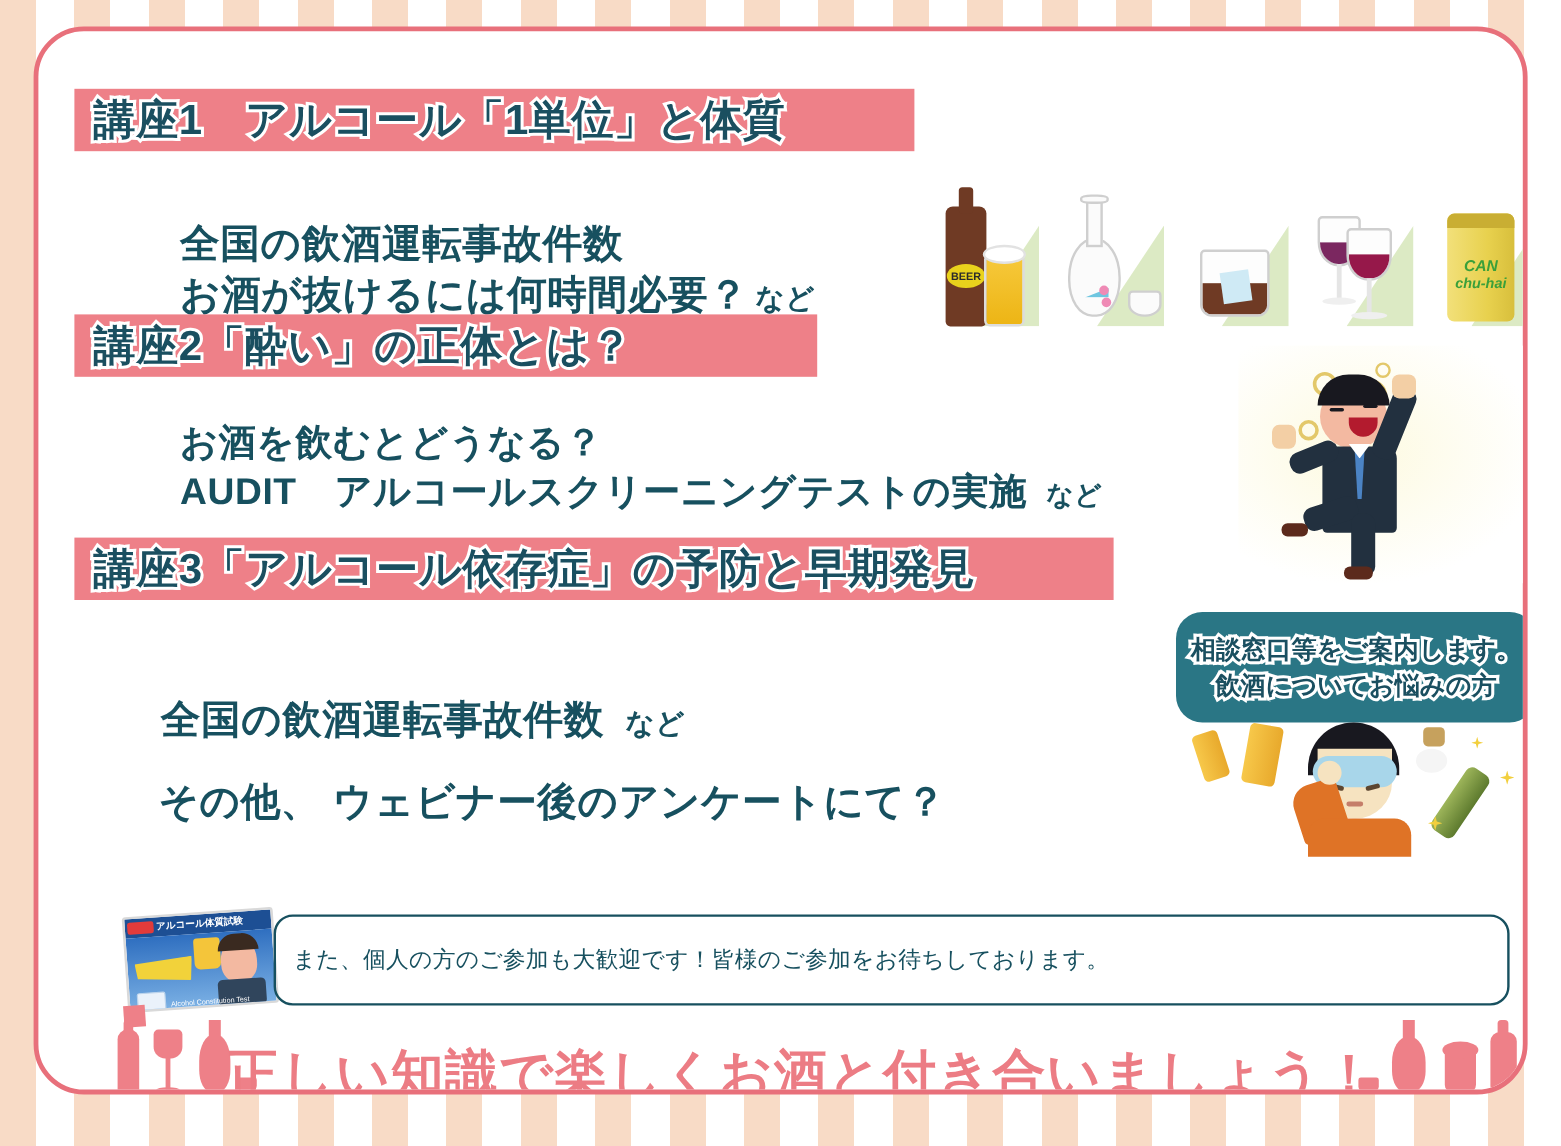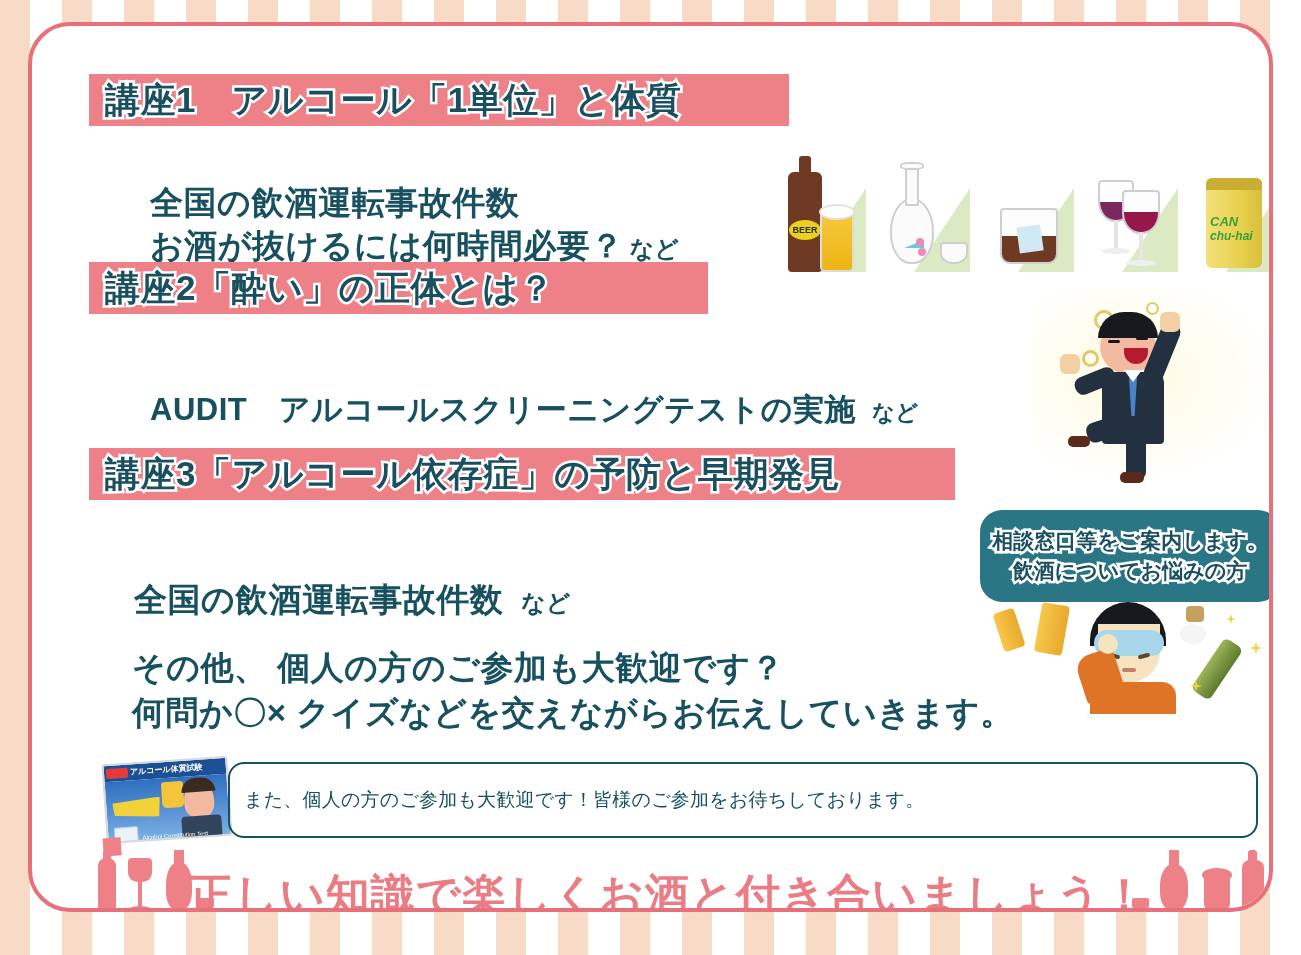--- a/index.html
+++ b/index.html
@@ -16,21 +16,21 @@
   }
   
   #card{
     position:absolute;left:28px;top:22px;width:1245px;height:890px;
     background:#ffffff;border:4px solid #e8707b;border-radius:42px;
     box-sizing:border-box;overflow:hidden;
   }
   
   .bar{
     position:absolute;background:#ee8088;
-    display:flex;align-items:center;padding:0 14px 0 16px;box-sizing:border-box;margin-left:27px;
+    display:flex;align-items:center;padding:0 14px 0 16px;box-sizing:border-box;
   }
   .bar-text{
     font-weight:700;color:#1a4f60;white-space:nowrap;
     -webkit-text-stroke:5px #ffffff;paint-order:stroke fill;
     letter-spacing:.5px;
   }
   
   .line{
     position:absolute;color:#17505f;font-weight:700;white-space:nowrap;
     letter-spacing:.5px;
@@ -131,31 +131,32 @@
           <div style="position:absolute;left:0;bottom:0;width:100%;height:20px;background:#96184a;"></div>
         </div>
         <div style="position:absolute;left:53px;top:78px;width:4px;height:30px;background:#e5e5e5;"></div>
         <div style="position:absolute;left:40px;top:106px;width:30px;height:6px;background:#efefef;border-radius:50%;"></div>
       </div>
 
       <div class="dslot" style="left:416px;">
         <div class="dbg"></div>
         <div style="position:absolute;left:16px;top:24px;width:56px;height:90px;background:linear-gradient(90deg,#f2e07a,#e8d14e 60%,#d8bf3c);border-radius:6px;">
           <div style="position:absolute;left:0;top:0;width:100%;height:12px;background:#c9ae33;border-radius:6px 6px 0 0;"></div>
-          <div style="position:absolute;left:4px;top:30px;width:48px;height:40px;display:flex;flex-direction:column;justify-content:center;">
+          <div style="position:absolute;left:4px;top:30px;width:48px;height:40px;display:flex;flex-direction:column;align-items:center;justify-content:center;">
             <span style="font-size:13px;font-weight:700;color:#3aa03a;font-style:italic;">CAN</span>
             <span style="font-size:12px;font-weight:700;color:#3aa03a;font-style:italic;">chu-hai</span>
           </div>
         </div>
       </div>
     </div>
 
     <div class="bar" style="left:30px;top:236px;width:619px;height:52px;">
       <span class="bar-text" style="font-size:35px;">講座2「酔い」の正体とは？</span>
     </div>
+    <div class="line" style="left:118px;top:322px;font-size:31px;">お酒を飲むとどうなる？</div>
     <div class="line" style="left:118px;top:363px;font-size:31px;display:flex;align-items:baseline;gap:16px;">
       <span>AUDIT　アルコールスクリーニングテストの実施</span>
       <span class="nado">など</span>
     </div>
 
     <div style="position:absolute;left:1000px;top:262px;width:250px;height:198px;
                 background:radial-gradient(ellipse at 40% 45%,#fdfae0 0%,#ffffff 72%);">
       <div style="position:absolute;left:96px;top:28px;width:22px;height:22px;border:3px solid #e3c86a;border-radius:50%;"></div>
       <div style="position:absolute;left:62px;top:22px;width:14px;height:14px;border:3px solid #e3c86a;border-radius:50%;"></div>
       <div style="position:absolute;left:50px;top:62px;width:11px;height:11px;border:3px solid #e3c86a;border-radius:50%;"></div>
@@ -179,22 +180,21 @@
     </div>
 
     <div class="bar" style="left:30px;top:422px;width:866px;height:52px;">
       <span class="bar-text" style="font-size:35px;text-align:center;">講座3「アルコール依存症」の予防と早期発見</span>
     </div>
     <div class="line" style="left:102px;top:552px;font-size:33px;display:flex;align-items:baseline;gap:18px;">
       <span>全国の飲酒運転事故件数</span>
       <span class="nado">など</span>
     </div>
 
-    <div class="line" style="left:100px;top:620px;font-size:33px;">その他、 個人の方のご参加も大歓迎です？</div>
-    <div class="line" style="left:100px;top:665px;font-size:33px;">何問か〇× クイズなどを交えながらお伝えしていきます。</div>
+    <div class="line" style="left:100px;top:620px;font-size:33px;">その他、 ウェビナー後のアンケートにて？</div>
 
     <div id="bubble">
       <span class="bub-line">相談窓口等をご案内します。</span>
       <span class="bub-line">飲酒についてお悩みの方</span>
     </div>
 
     <div style="position:absolute;left:962px;top:568px;width:278px;height:120px;">
       <div style="position:absolute;left:4px;top:16px;width:22px;height:40px;background:linear-gradient(90deg,#f7c84a,#e8a92c);border-radius:4px;transform:rotate(-18deg);"></div>
       <div style="position:absolute;left:44px;top:10px;width:28px;height:50px;background:linear-gradient(90deg,#f7c84a,#e8a92c);border-radius:4px;transform:rotate(10deg);"></div>
       <div style="position:absolute;left:96px;top:8px;width:76px;height:44px;background:#18181f;border-radius:38px 38px 0 0;"></div>

